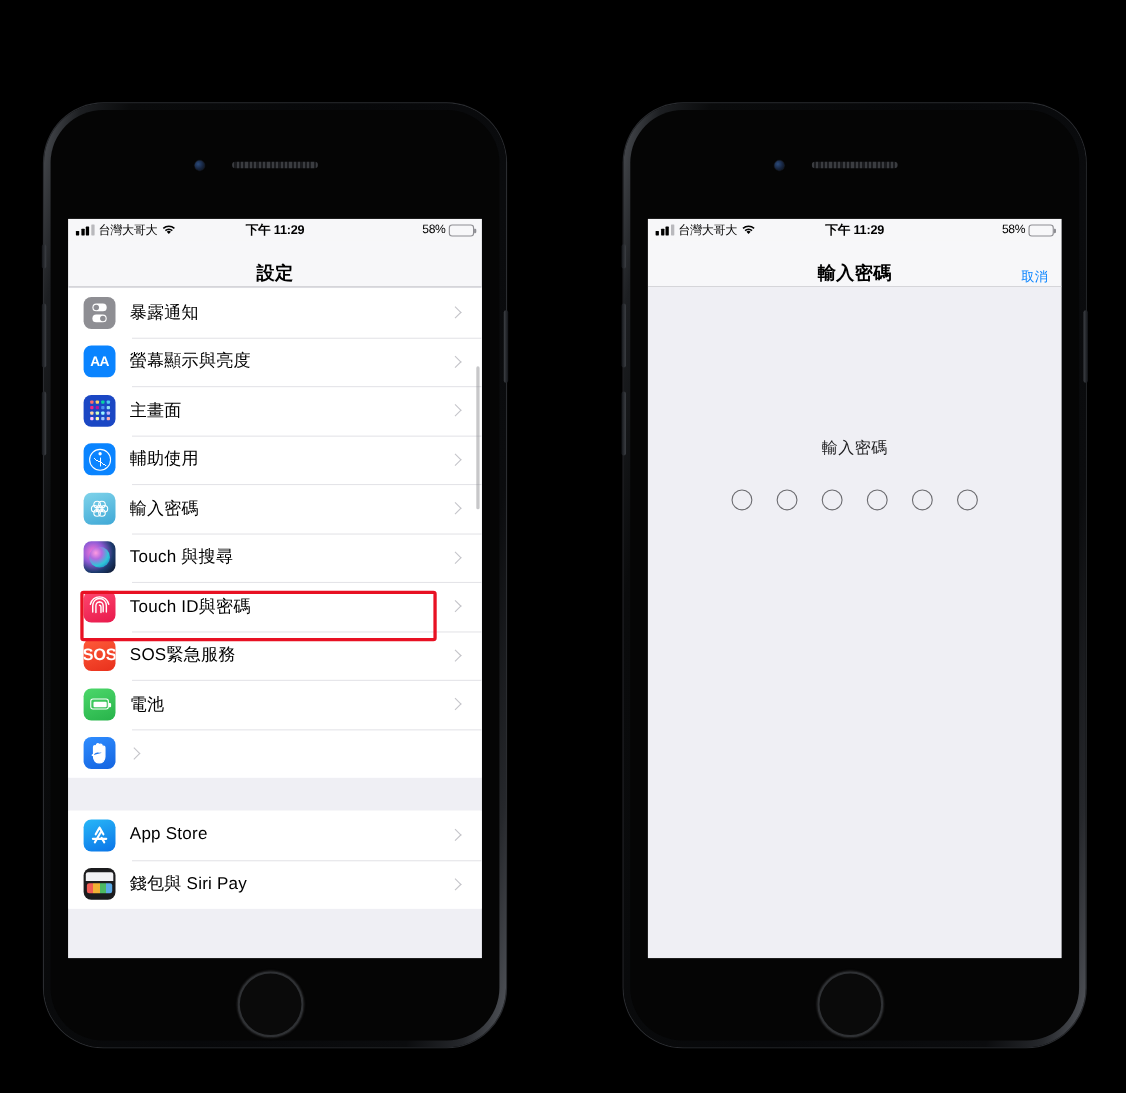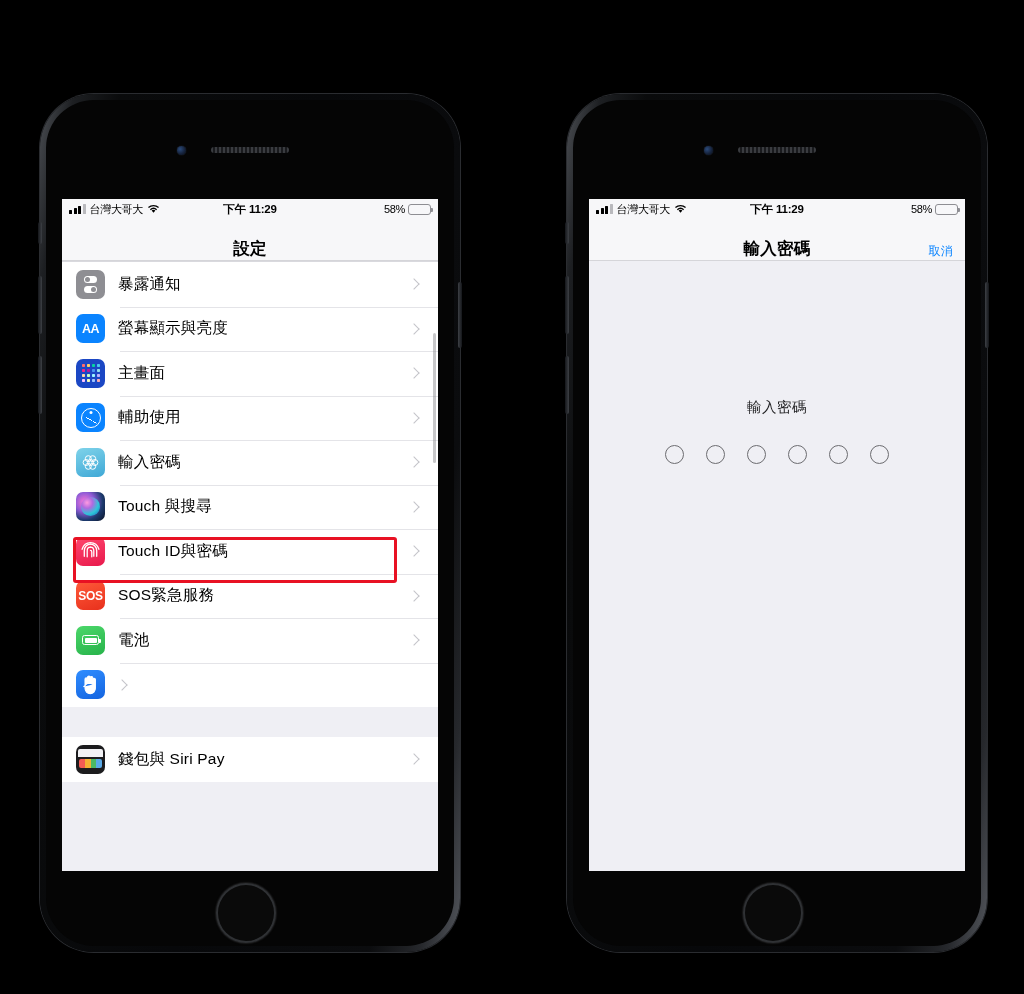--- a/index.html
+++ b/index.html
@@ -131,21 +131,21 @@
   .ic-wall .fl i { position:absolute; left:50%; top:50%; width:7px; height:7px; margin:-3.5px 0 0 -3.5px;
     border:1.3px solid #fff; border-radius:50%; }
 
   .ic-siri { background: radial-gradient(circle at 30% 35%,#ff7ad9 0%,#8f5bd6 35%,#1c3a6e 65%,#0b1020 100%); }
   .ic-siri .orb { width:19px;height:19px;border-radius:50%;
     background: radial-gradient(circle at 32% 30%, #ff9ae0 0%, #b06ae0 30%, #2ec6d8 62%, #1560b8 100%); }
 
   .ic-touch { background: linear-gradient(160deg,#ff486f,#e8194c); }
   .ic-touch svg { display:block; }
 
-  .ic-sos { background: linear-gradient(160deg,#ff5b3a,#e8301c); color:#fff; font-size:12px; font-weight:800; letter-spacing:-.3px; }
+  .ic-sos { background: linear-gradient(160deg,#ff5b3a,#e8301c); color:#fff; font-size:15px; font-weight:800; letter-spacing:-.3px; }
 
   .ic-expose { background:#fff; box-shadow: inset 0 0 0 1px #e6e6ea; }
   .ic-expose .core { width:9px;height:9px;border-radius:50%;background:#f2295b; }
   .ic-expose .dots { position:absolute; inset:0; }
   .ic-expose .dots i { position:absolute; width:2.6px;height:2.6px;border-radius:50%;background:#f2295b;
     left:50%; top:50%; margin:-1.3px 0 0 -1.3px; }
 
   .ic-batt { background: linear-gradient(160deg,#4cd76a,#27b34a); }
   .ic-batt .b { width:17px;height:10px;border:1.6px solid #fff;border-radius:2.5px;position:relative; }
   .ic-batt .b::before{content:"";position:absolute;inset:1.5px;background:#fff;border-radius:1px;}
@@ -320,20 +320,29 @@
                 <svg width="19" height="21" viewBox="0 0 19 21">
                   <path d="M4 12V5.2a1.3 1.3 0 0 1 2.6 0V10M6.6 10V3.4a1.3 1.3 0 0 1 2.6 0V10M9.2 10V3.8a1.3 1.3 0 0 1 2.6 0V10.4M11.8 10.4V5.6a1.3 1.3 0 0 1 2.6 0V14c0 3.3-2.2 5.6-5.2 5.6S4 17.3 4 14v-2.4l-1.6 1.2" fill="#fff" stroke="#fff" stroke-width="1.1" stroke-linejoin="round"></path>
                 </svg>
               </span>
               <span class="chev"></span>
             </div>
           </div>
           <div class="gap"></div>
           <div class="group">
             <div class="row">
+              <span class="icon ic-appstore">
+                <svg width="21" height="21" viewBox="0 0 21 21">
+                  <path d="M10.5 3.4 7 9.5M10.5 3.4 14 9.5M4.4 13.6h12.2M6.2 16.8l5.4-9.3M14.8 16.8l-2.4-4.1" stroke="#fff" stroke-width="1.9" stroke-linecap="round" fill="none"></path>
+                </svg>
+              </span>
+              <span class="row-label">App Store</span>
+              <span class="chev"></span>
+            </div>
+            <div class="row">
               <span class="icon ic-wallet">
                 <span class="card"></span>
                 <span class="top"></span>
               </span>
               <span class="row-label">錢包與 Siri Pay</span>
               <span class="chev"></span>
             </div>
           </div>
           <div class="scrollbar" style="right: 2px; top: 72px; height: 130px;"></div>
         </div>

